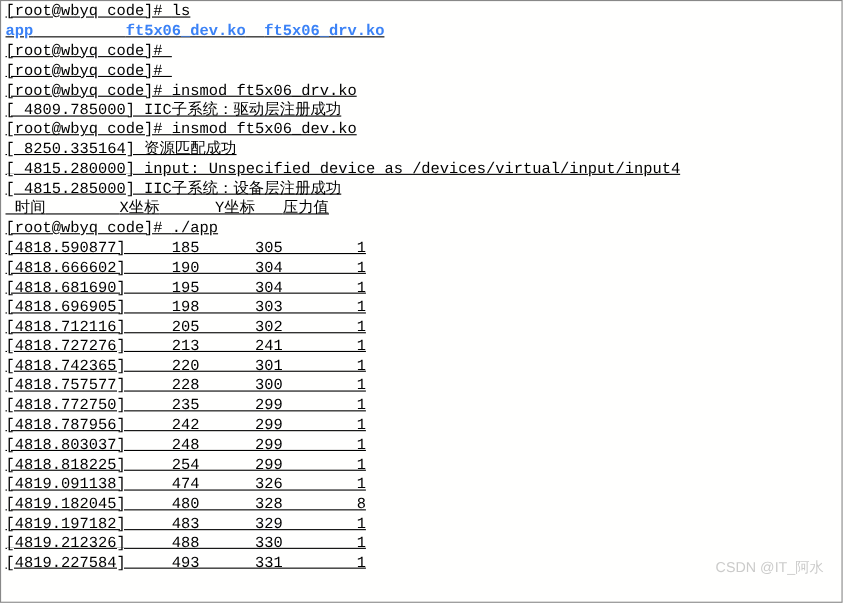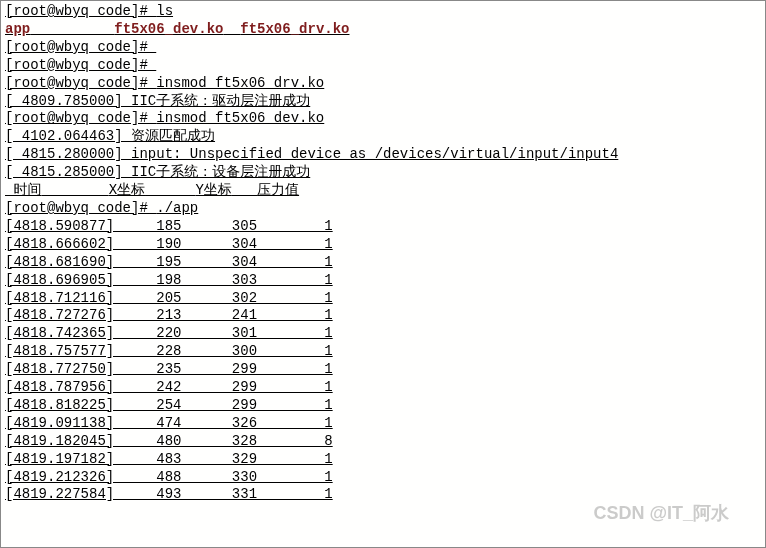--- a/index.html
+++ b/index.html
@@ -10,59 +10,59 @@
       line-height: 1.28;
       color: #000;
       width: 766px;
       height: 548px;
       padding: 2px 4px;
       position: relative;
       overflow: hidden;
       border: 1px solid #888;
     }
     .line { white-space: pre; text-decoration: underline; }
-    .green { color: #7f1d1d; font-weight: bold; }
+    .green { color: #3b82f6; font-weight: bold; }
     .watermark {
       position: absolute;
-      right: 36px;
+      right: 16px;
       bottom: 22px;
       color: rgba(140,140,140,0.45);
       font-family: sans-serif;
-      font-size: 18px;
+      font-size: 13px;
       pointer-events: none;
-      font-weight: bold;
     }
   </style>
 </head>
 <body>
 
 <div>
   <div class="line"><span>[root@wbyq code]# </span><span>ls</span></div>
   <div class="line"><span class="green">app</span><span>          </span><span class="green">ft5x06_dev.ko</span><span>  </span><span class="green">ft5x06_drv.ko</span></div>
   <div class="line"><span>[root@wbyq code]# </span></div>
   <div class="line"><span>[root@wbyq code]# </span></div>
   <div class="line"><span>[root@wbyq code]# </span><span>insmod ft5x06_drv.ko</span></div>
   <div class="line"><span>[ 4809.785000] IIC子系统：驱动层注册成功</span></div>
   <div class="line"><span>[root@wbyq code]# </span><span>insmod ft5x06_dev.ko</span></div>
-  <div class="line"><span>[ 4102.064463] 资源匹配成功</span></div>
+  <div class="line"><span>[ 8250.335164] 资源匹配成功</span></div>
   <div class="line"><span>[ 4815.280000] input: Unspecified device as /devices/virtual/input/input4</span></div>
   <div class="line"><span>[ 4815.285000] IIC子系统：设备层注册成功</span></div>
   <div class="line"><span> 时间</span><span>        </span><span>X坐标</span><span>      </span><span>Y坐标</span><span>   </span><span>压力值</span></div>
   <div class="line"><span>[root@wbyq code]# </span><span>./app</span></div>
   <div id="rows">
       <div class="line">[4818.590877]     185      305        1</div>
       <div class="line">[4818.666602]     190      304        1</div>
       <div class="line">[4818.681690]     195      304        1</div>
       <div class="line">[4818.696905]     198      303        1</div>
       <div class="line">[4818.712116]     205      302        1</div>
       <div class="line">[4818.727276]     213      241        1</div>
       <div class="line">[4818.742365]     220      301        1</div>
       <div class="line">[4818.757577]     228      300        1</div>
       <div class="line">[4818.772750]     235      299        1</div>
       <div class="line">[4818.787956]     242      299        1</div>
+      <div class="line">[4818.803037]     248      299        1</div>
       <div class="line">[4818.818225]     254      299        1</div>
       <div class="line">[4819.091138]     474      326        1</div>
       <div class="line">[4819.182045]     480      328        8</div>
       <div class="line">[4819.197182]     483      329        1</div>
       <div class="line">[4819.212326]     488      330        1</div>
       <div class="line">[4819.227584]     493      331        1</div>
     </div>
 </div>
 
 <div class="watermark">CSDN @IT_阿水</div>

